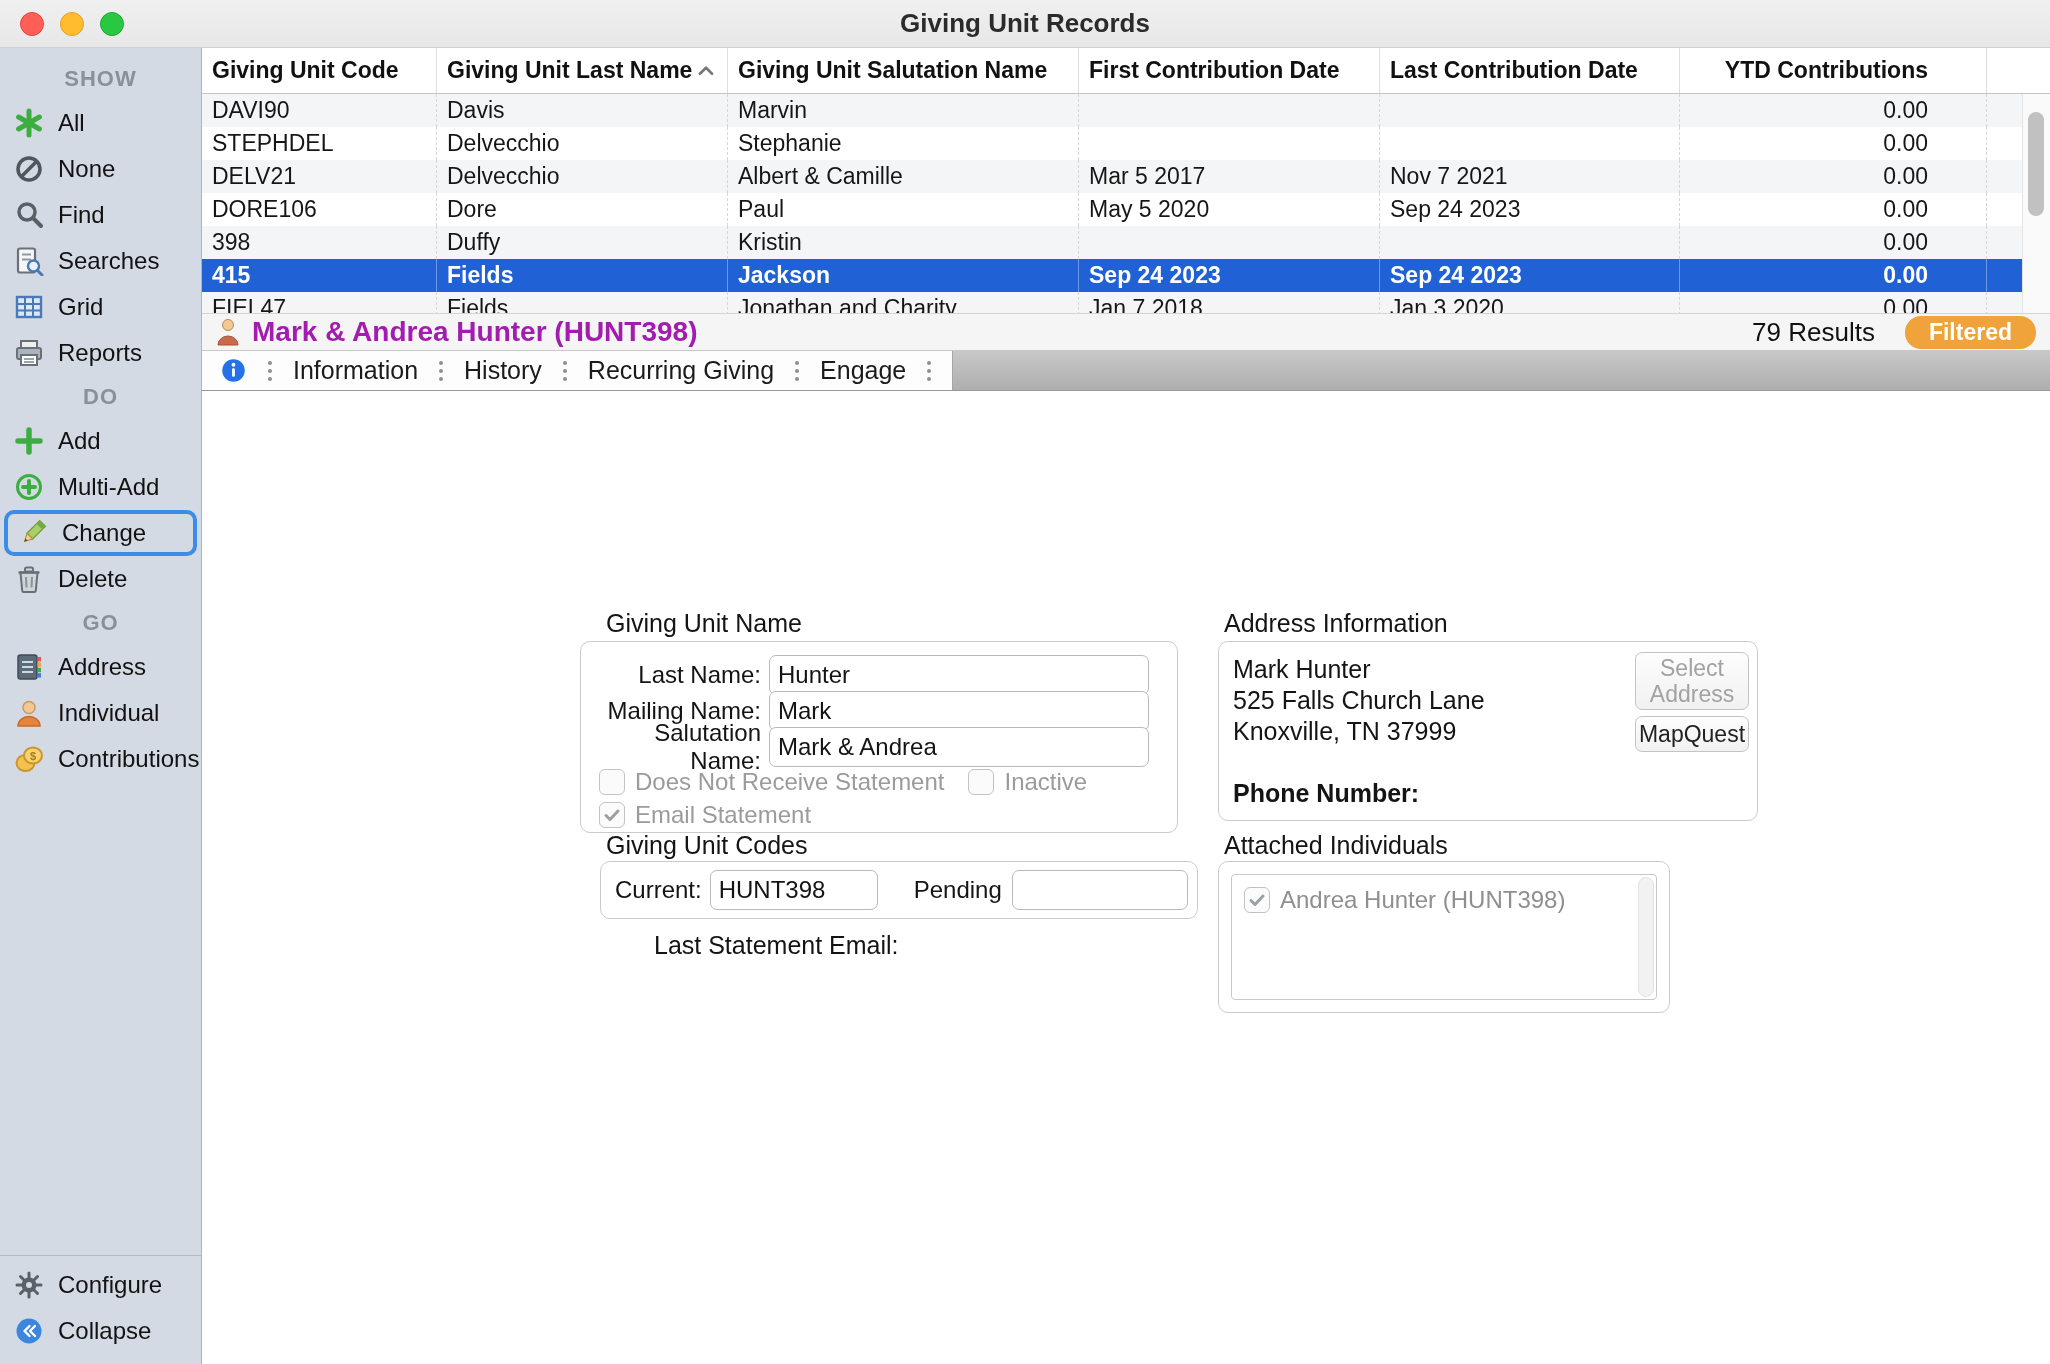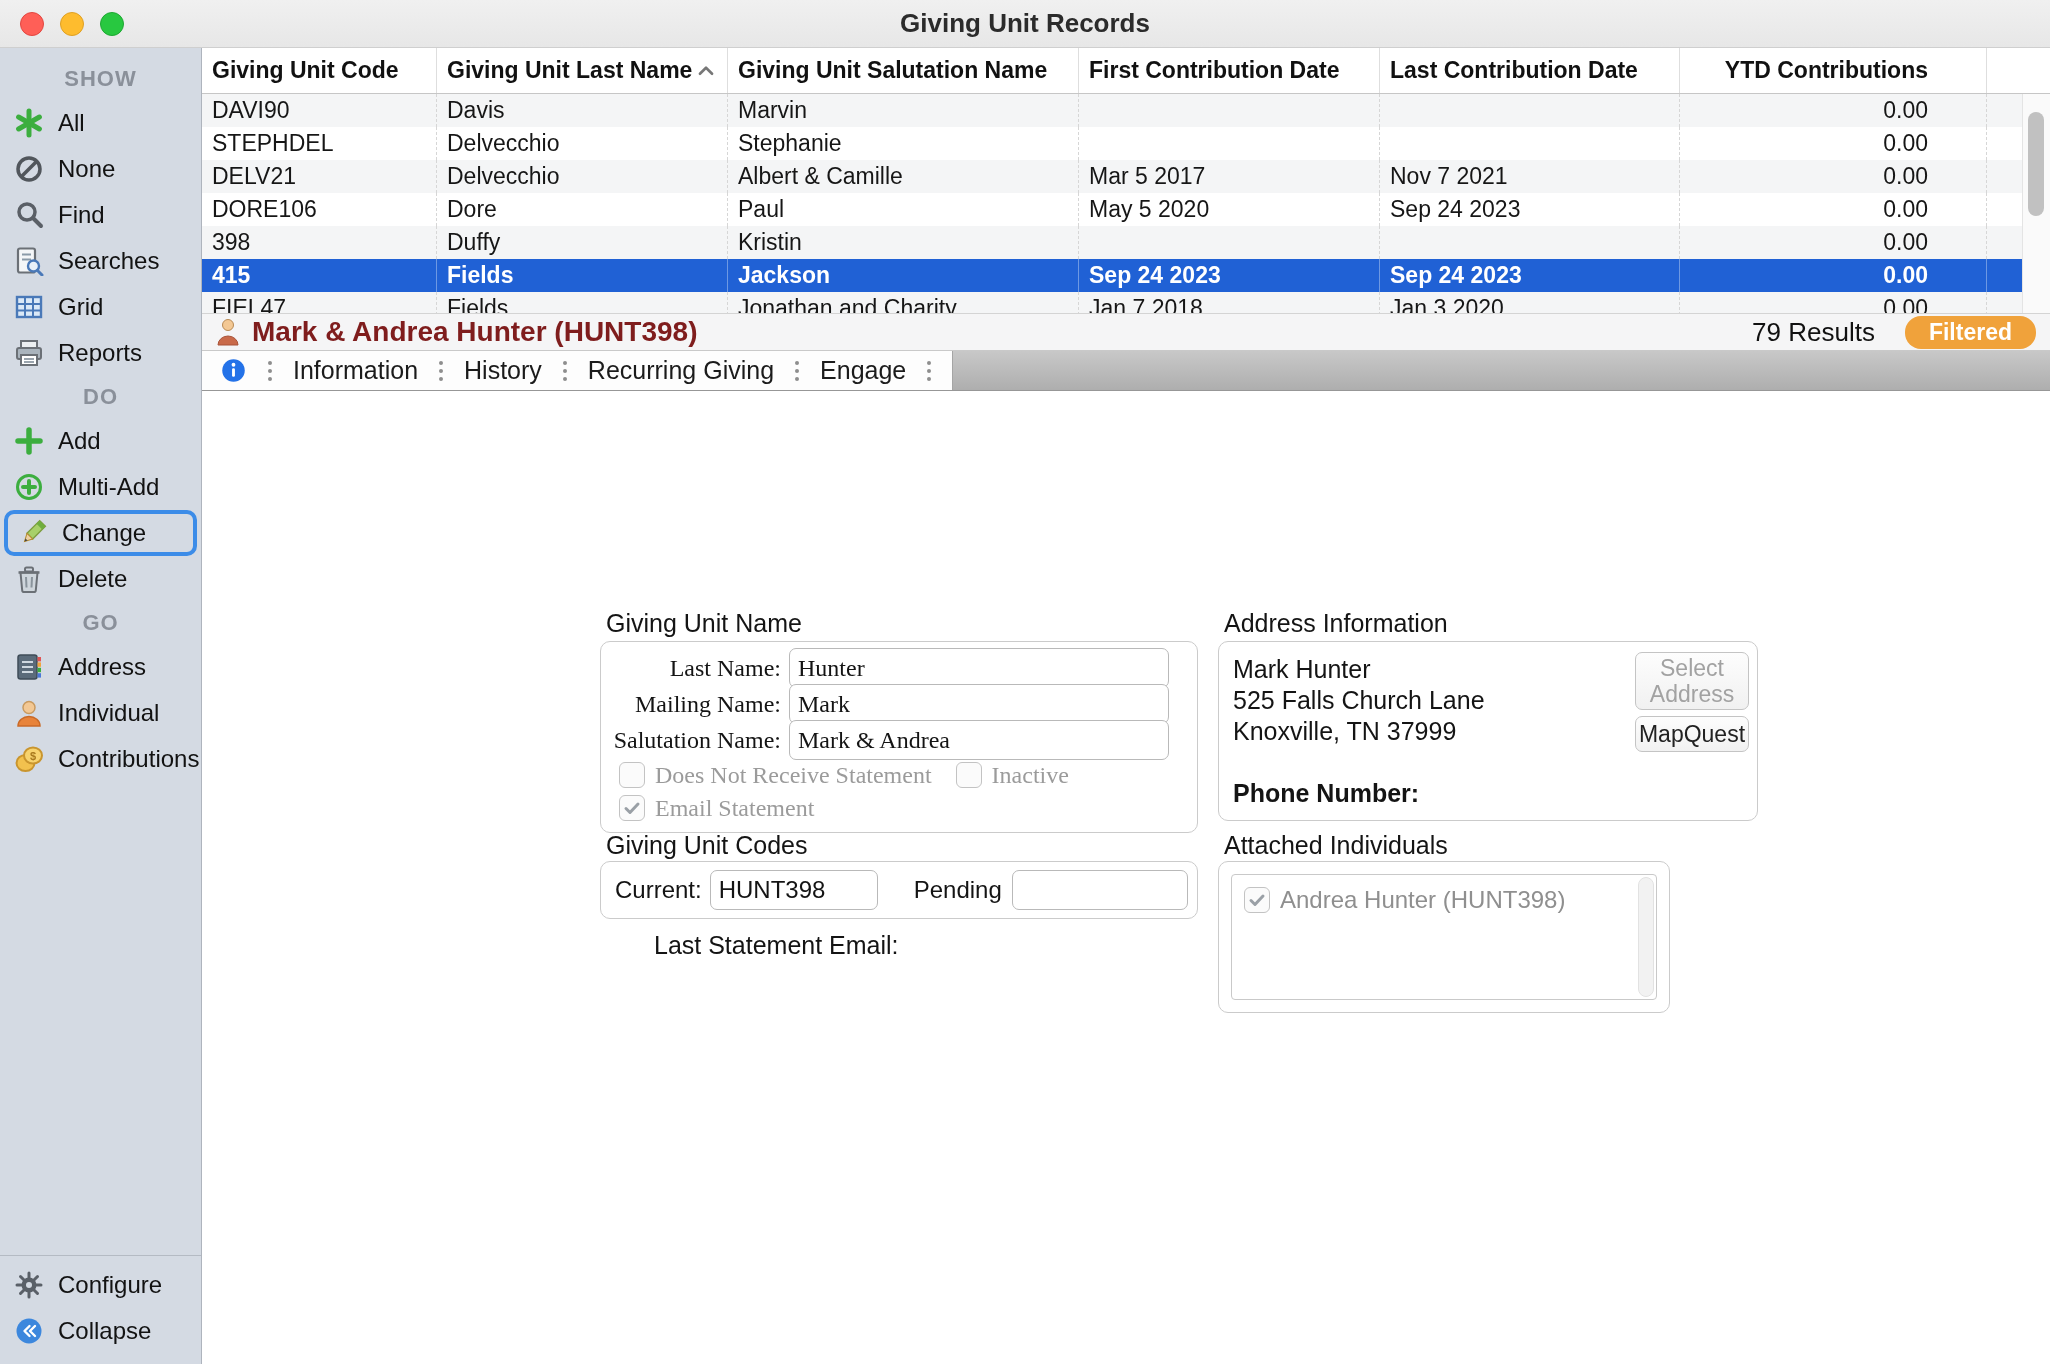--- a/index.html
+++ b/index.html
@@ -59,21 +59,21 @@
   .vscrollbar { position:absolute; top:46px; right:0; width:28px; height:219px;
     background:#fafafa; border-left:1px solid #e4e4e4; }
   .vscrollbar .thumb { position:absolute; top:18px; left:5px; width:16px;
     height:104px; background:#c1c1c1; border-radius:8px; }
 
   
   .record-bar { height:38px; flex:0 0 38px; background:#f5f5f6;
     border-top:1px solid #d4d4d4; border-bottom:1px solid #c9c9c9;
     display:flex; align-items:center; padding:0 14px; gap:12px; }
   .record-person svg { width:24px; height:30px; display:block; }
-  .record-title { font-size:28px; font-weight:600; color:#7f1d1d; }
+  .record-title { font-size:28px; font-weight:600; color:#a21caf; }
   .spacer { flex:1; }
   .results-count { font-size:26px; color:#111; margin-right:18px; }
   .filtered-badge { background:#f0a23b; color:#fff; font-size:23px; font-weight:700;
     padding:3px 24px; border-radius:16px; }
 
   
   .tab-bar { height:40px; flex:0 0 40px; display:flex;
     border-bottom:1px solid #979797; }
   .tab-strip { display:flex; align-items:center; background:#fdfdfd;
     padding:0 6px; border-right:1px solid #a5a5a5; }
@@ -83,21 +83,21 @@
   .vdots { display:inline-flex; flex-direction:column; gap:4px; margin:0 15px; }
   .vdots b { width:4px; height:4px; border-radius:50%; background:#8e8e8e; }
   .tab-bar-rest { flex:1; background:linear-gradient(#c8c8c8,#aeaeae); }
 
   
   .form-area { position:relative; flex:1; background:#fff; }
   .group-label { position:absolute; font-size:25px; color:#141414; }
   .group-box { position:absolute; border:1.5px solid #cbcbcb; border-radius:10px;
     background:#fff; }
   #gun-label { left:404px; top:218px; }
-  #gun-box   { left:398px; top:250px; width:598px; height:192px; padding:9px 10px;font-family:Liberation Serif, serif; }
+  #gun-box   { left:378px; top:250px; width:598px; height:192px; padding:16px 10px; }
   #guc-label { left:404px; top:440px; }
   #guc-box   { left:398px; top:470px; width:598px; height:58px;
                display:flex; align-items:center; padding:0 14px; }
   .lse-label { position:absolute; left:452px; top:540px; font-size:25px;
                font-weight:500; color:#141414; }
   #ai-label  { left:1022px; top:218px; }
   #ai-box    { left:1016px; top:250px; width:540px; height:180px; padding:12px 14px; }
   #att-label { left:1022px; top:440px; }
   #att-box   { left:1016px; top:470px; width:452px; height:152px; padding:12px; }
 

